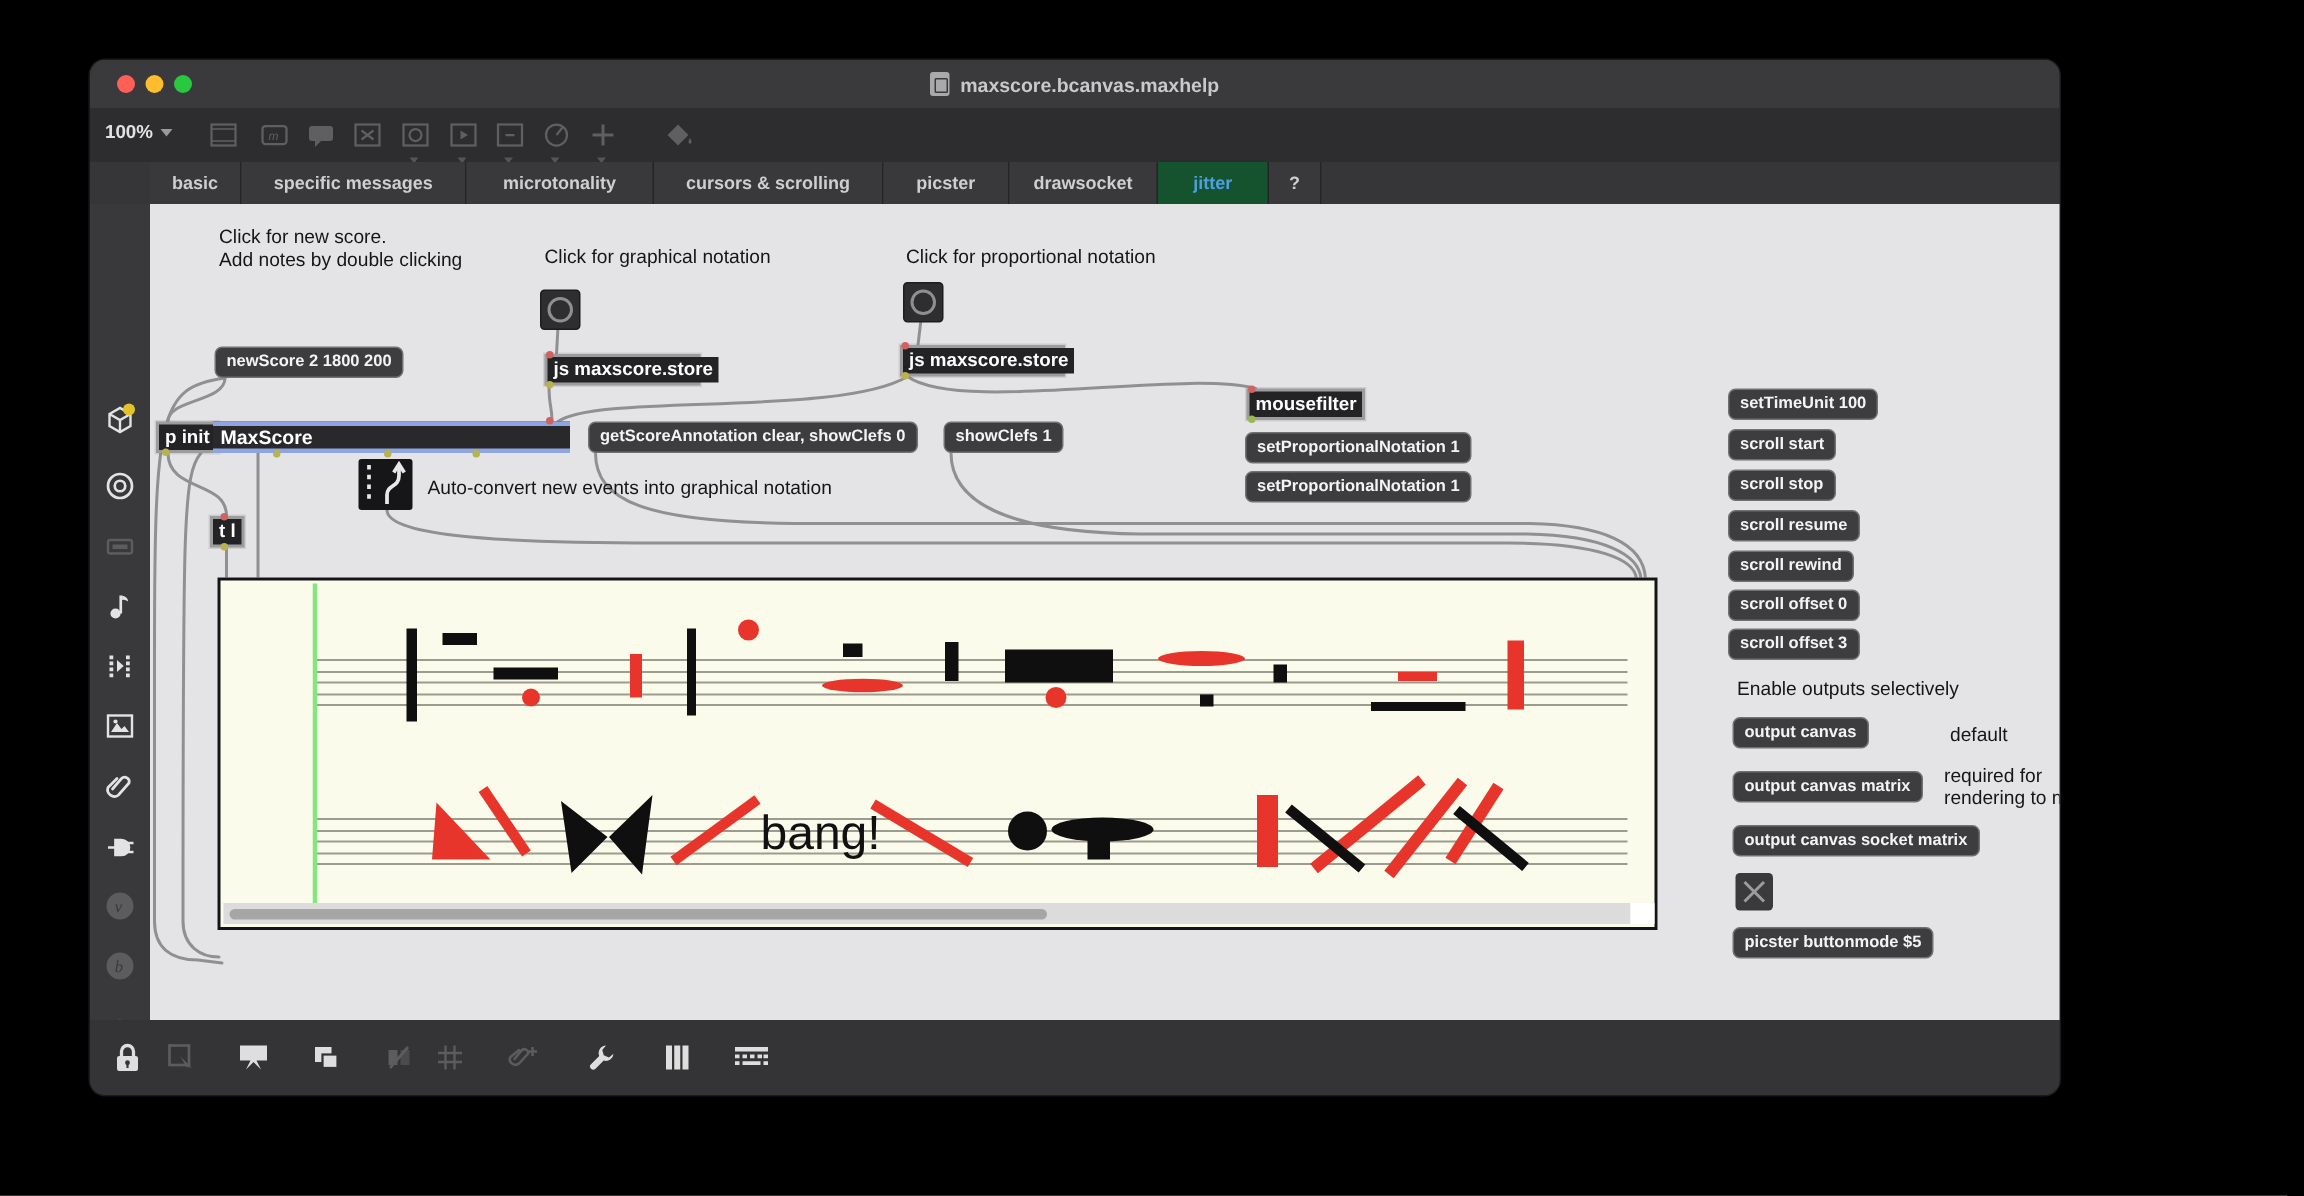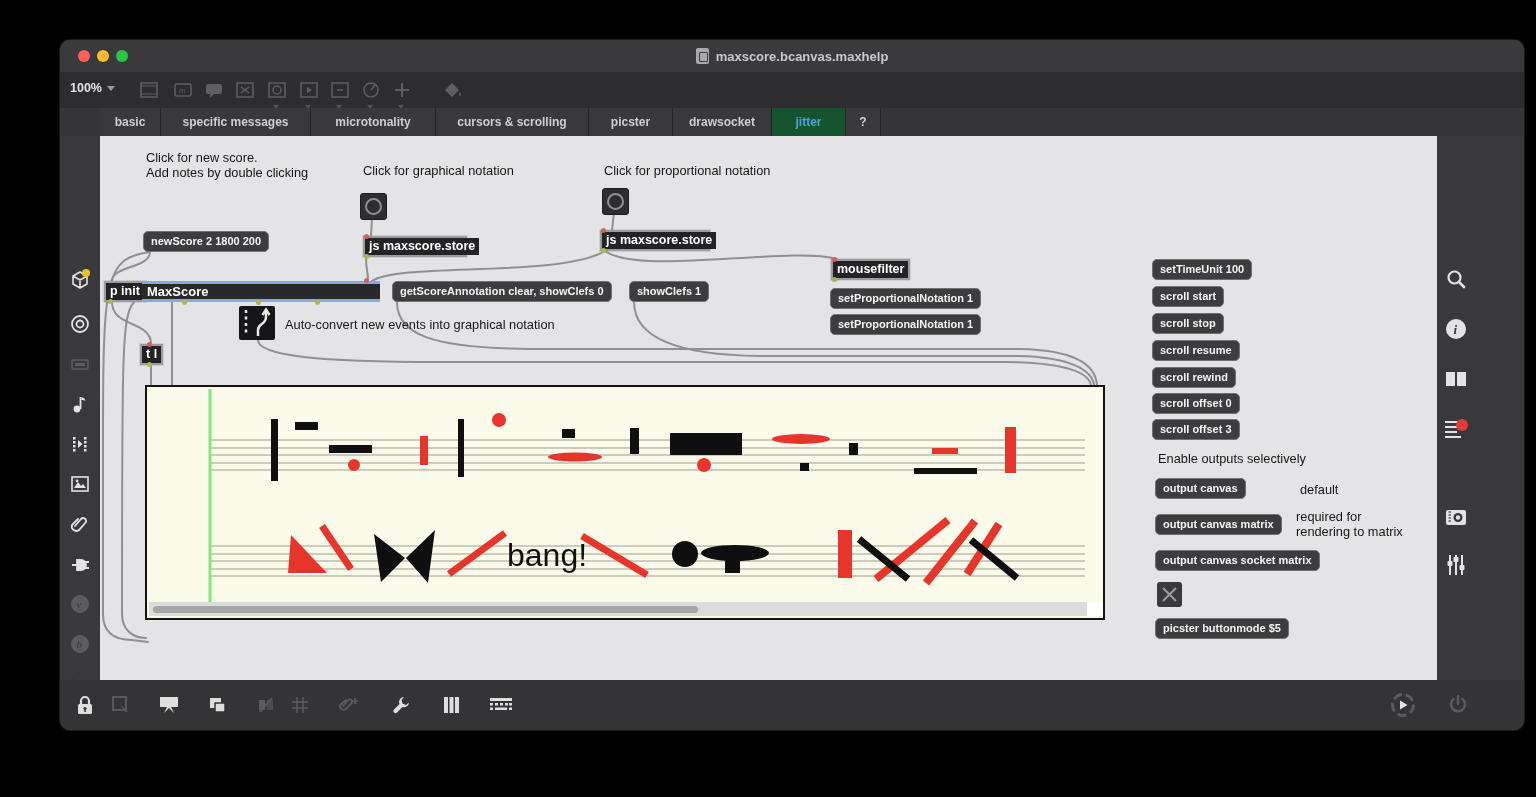--- a/index.html
+++ b/index.html
@@ -1,19 +1,19 @@
 <!DOCTYPE html>
 <html><head>
 <meta charset="utf-8">
 <style>
   html,body{margin:0;padding:0;background:#000;}
   body{width:1536px;height:797px;position:relative;overflow:hidden;
        font-family:"Liberation Sans", sans-serif; -webkit-font-smoothing:antialiased;}
   .abs{position:absolute;}
-  .window{left:60px;top:40px;width:1464px;height:690px;background:#39393b;
+  .window{left:60px;top:40px;width:1313px;height:690px;background:#39393b;
           border-radius:10px;overflow:hidden;box-shadow:0 0 0 1px #1a1a1c;}
   
   .titlebar{left:0;top:0;width:100%;height:32px;background:#3a3a3c;display:flex;
             align-items:center;justify-content:center;border-bottom:1px solid #2c2c2e;}
   .tl{width:12px;height:12px;border-radius:50%;position:absolute;top:10px;}
   .title{color:#c9c9cb;font-weight:bold;font-size:13px;display:flex;align-items:center;gap:7px;}
   .docicon{width:13px;height:16px;background:#a9a9ab;border-radius:2px;position:relative;}
   .docicon:after{content:"";position:absolute;left:3px;top:4px;width:7px;height:8px;border:1px solid #3a3a3c;border-radius:1px;}
   
   .toolbar{left:0;top:32px;width:100%;height:36px;background:#2d2d2f;padding-left:25px;}

